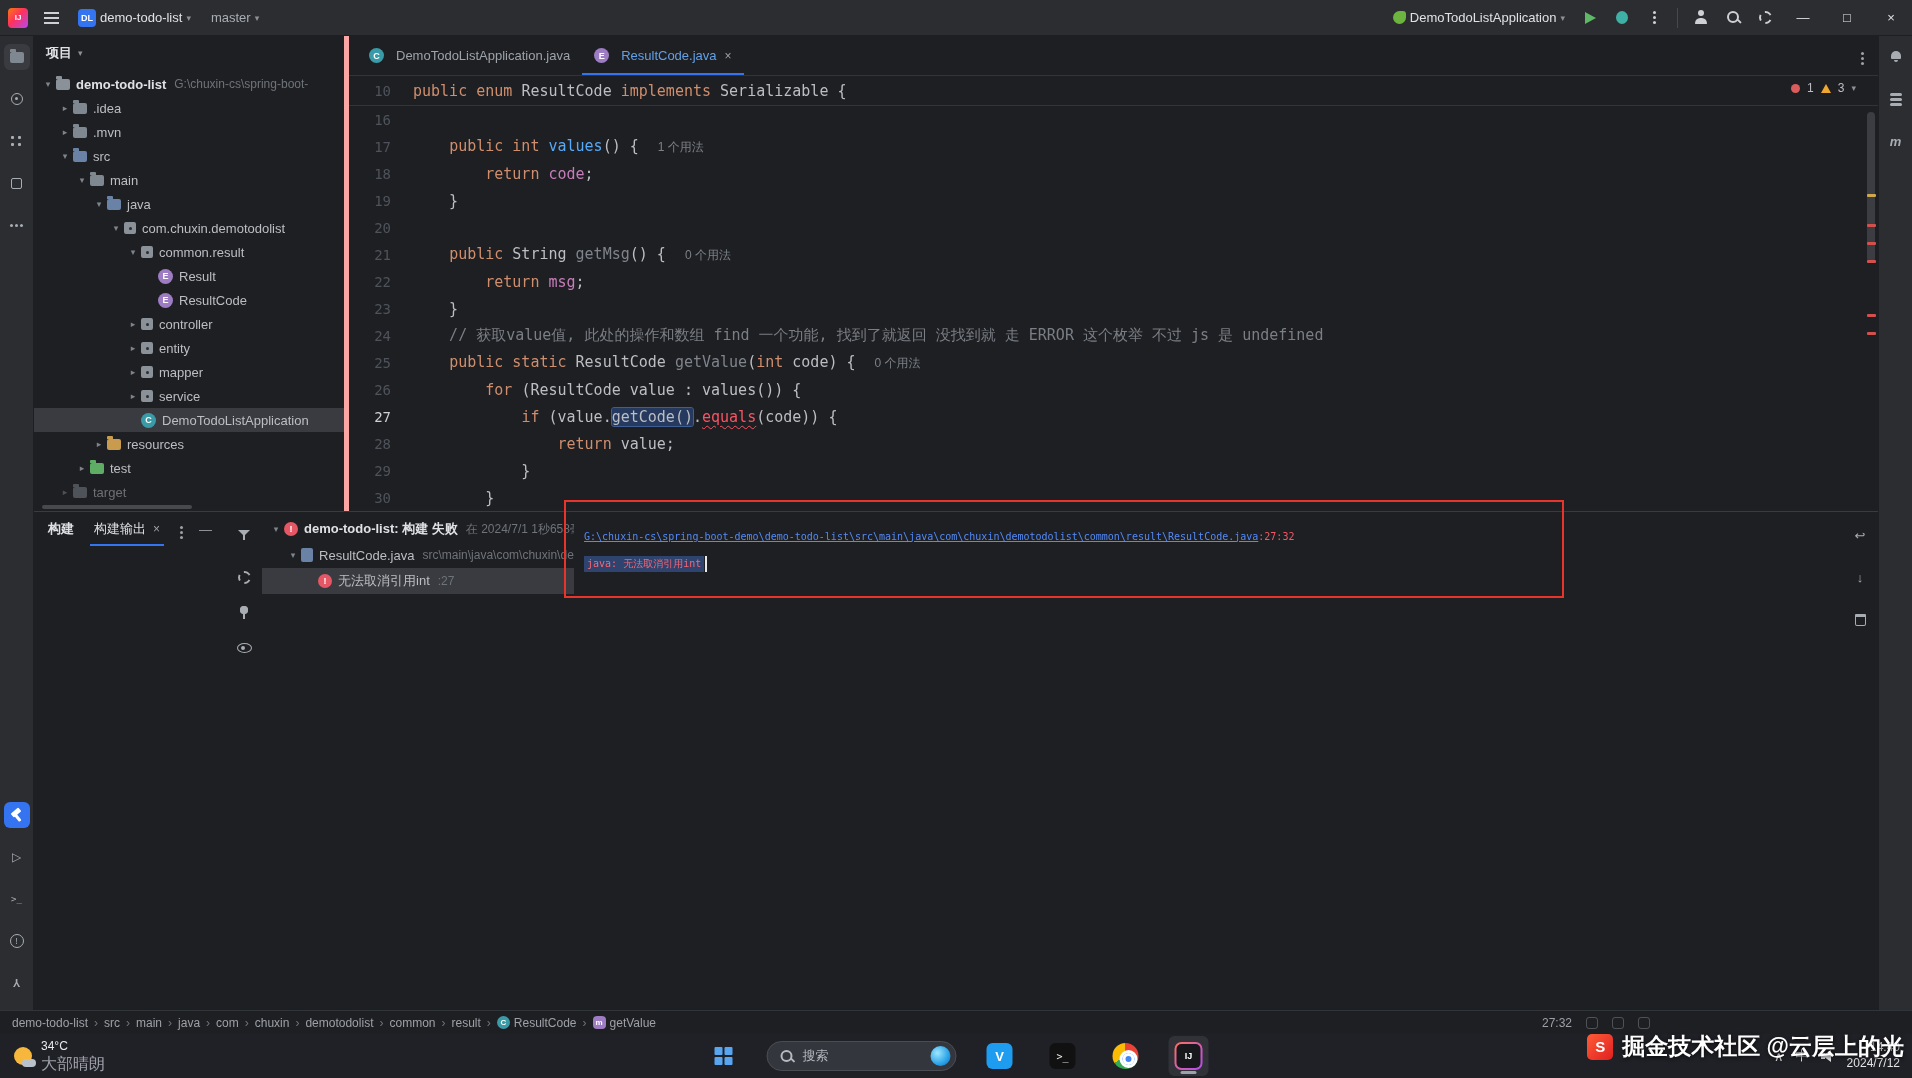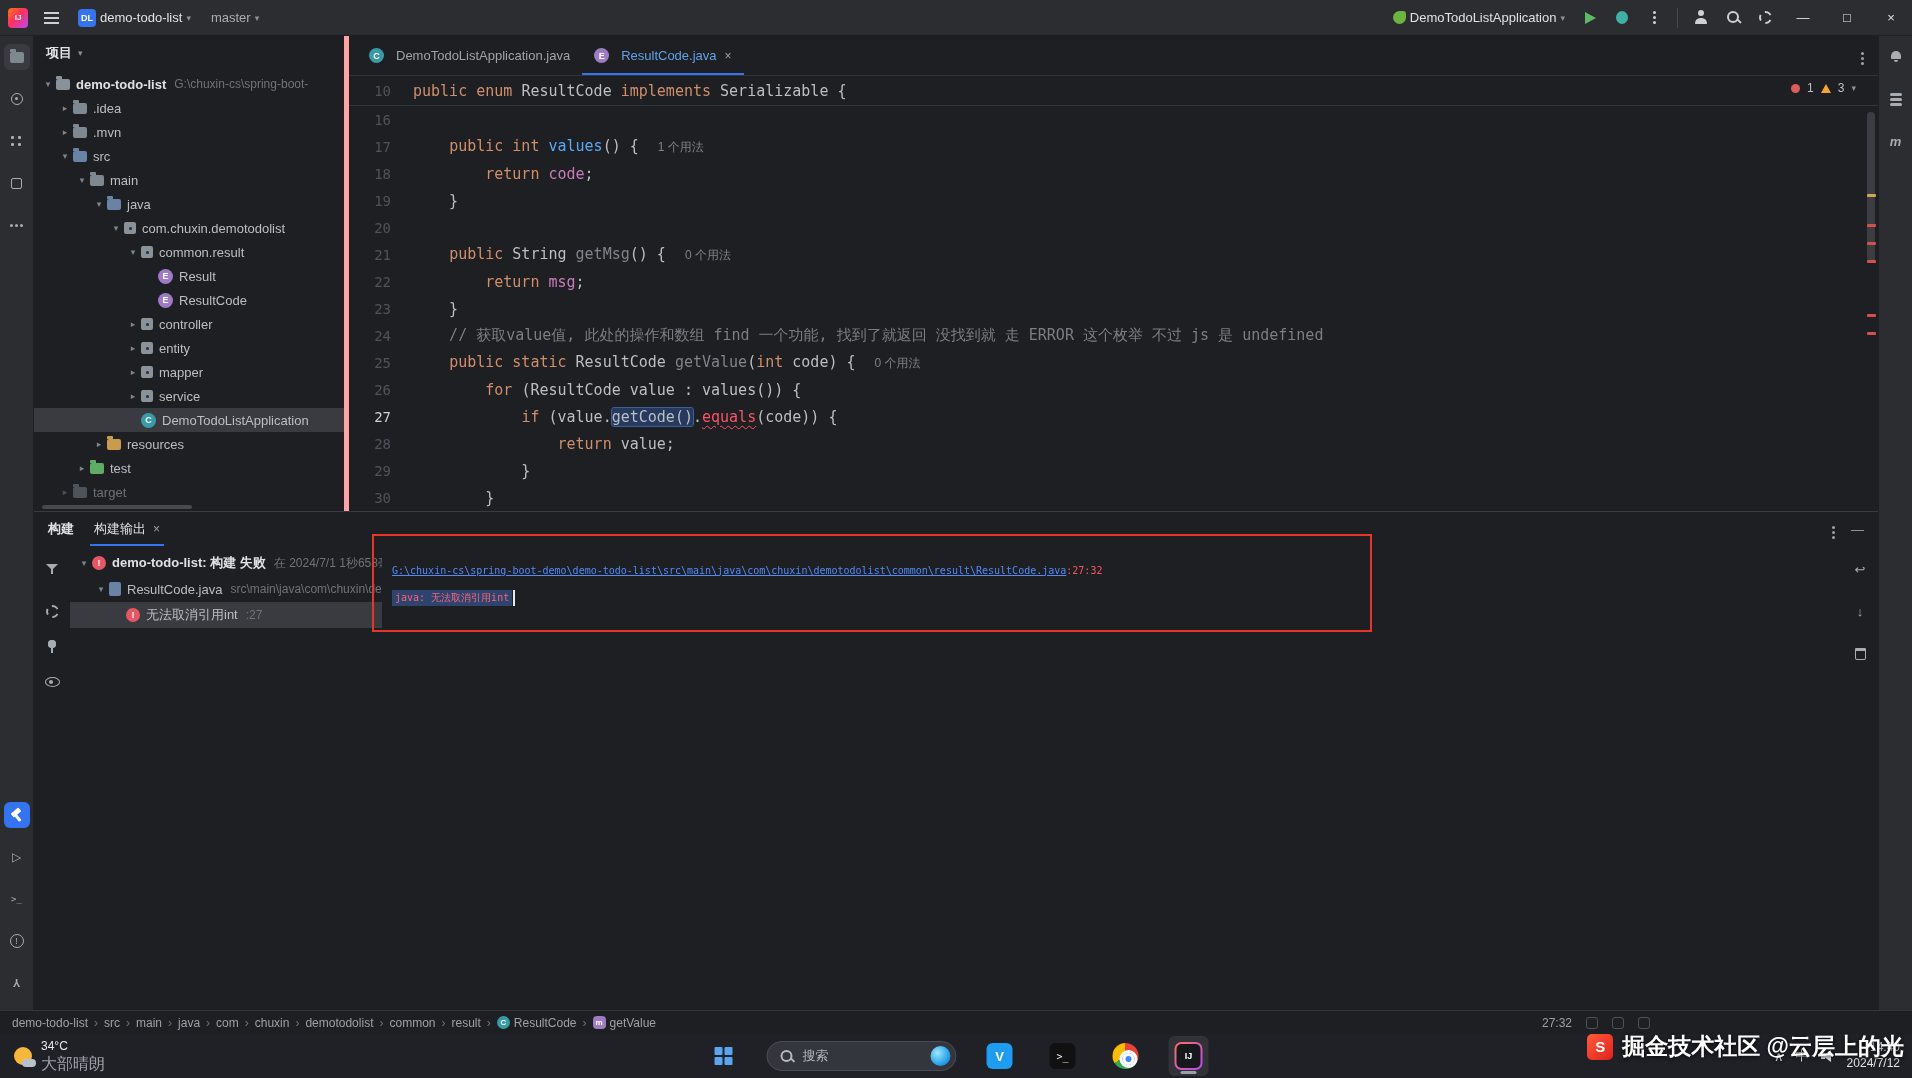--- a/index.html
+++ b/index.html
@@ -127,21 +127,21 @@
 .tk-italic{color:#bcbec4}
 .inspect{position:absolute;top:5px;right:22px;display:flex;align-items:center;gap:7px;font-size:12px;color:#bcbec4}
 .insp-err{width:9px;height:9px;border-radius:50%;background:#db5c5c}
 .insp-warn{width:0;height:0;border-left:5px solid transparent;border-right:5px solid transparent;border-bottom:9px solid #f0a732}
 .scrollbar{position:absolute;right:0;top:0;width:14px;height:100%}
 .sthumb{position:absolute;right:3px;top:36px;width:8px;height:150px;border-radius:4px;background:rgba(166,170,180,.22)}
 .smark{position:absolute;right:2px;width:9px;height:3px;border-radius:1px;background:#d4504c}
 .smark.warn{background:#d0a64f}
 
 
-.buildpanel{height:499px;border-top:1px solid #393b40;display:flex;flex-direction:column;background:#1e1f22}
+.buildpanel{height:499px;border-top:1px solid #393b40;display:flex;flex-direction:row;background:#1e1f22}
 .bheader{height:34px;display:flex;align-items:center;gap:16px;padding:0 14px;flex:none}
 .btitle{font-weight:bold;color:#dfe1e5}
 .btab{display:flex;align-items:center;gap:7px;height:34px;padding:0 4px;box-shadow:inset 0 -2px 0 #3574f0;color:#dfe1e5}
 .btab .x{color:#9da0a8;font-size:12px}
 .bheader-right{margin-left:auto;display:flex;align-items:center;gap:16px;color:#9da0a8}
 .bbody{flex:1;display:flex;min-height:0}
 .bicons{width:36px;flex:none;display:flex;flex-direction:column;align-items:center;padding-top:10px;gap:16px;color:#9da0a8}
 .btree{width:312px;flex:none;overflow:hidden;padding-top:4px}
 .btree .trow{height:26px}
 .boutput{flex:1;position:relative;padding:10px 0 0 10px;font-family:"DejaVu Sans Mono",monospace;font-size:10px;min-width:0}

